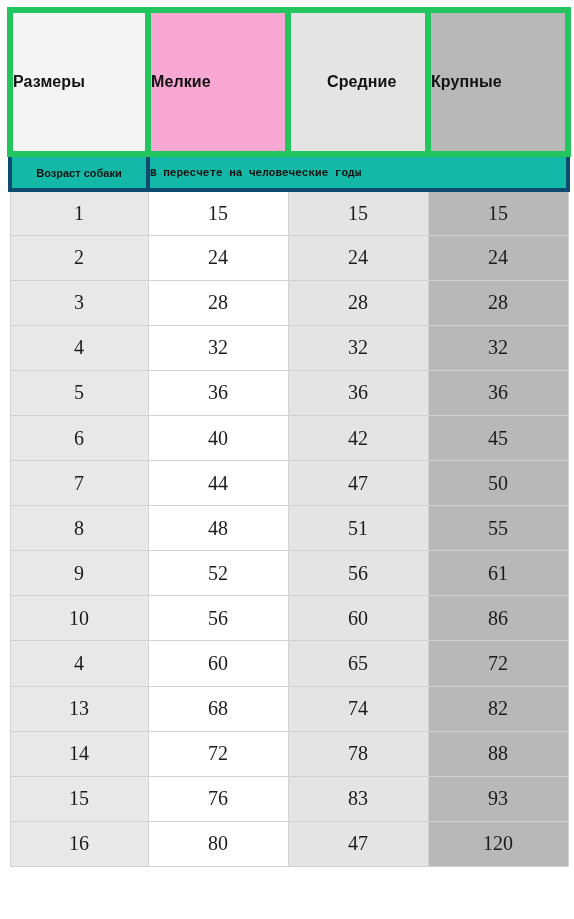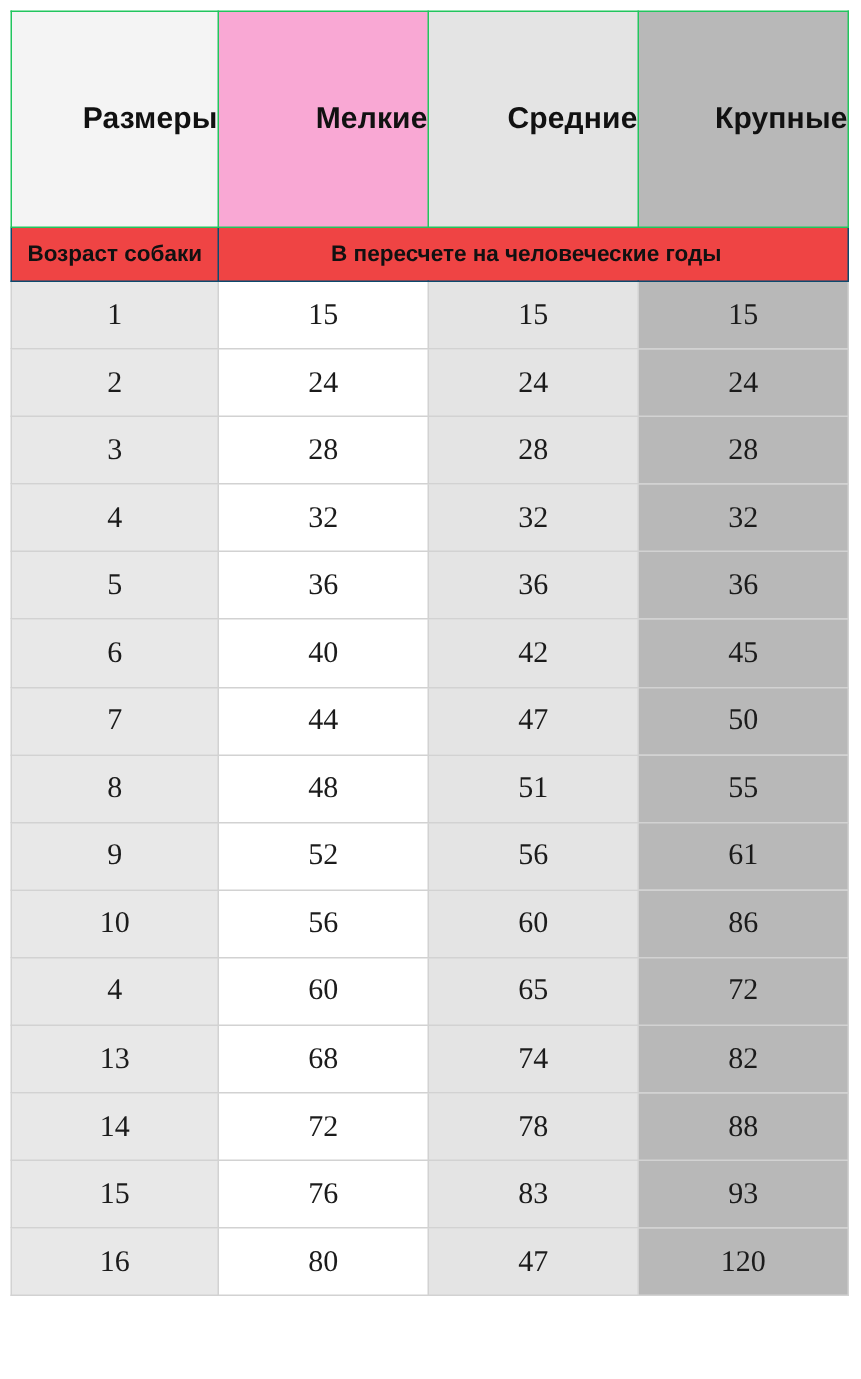--- a/index.html
+++ b/index.html
@@ -34,46 +34,46 @@
   #dog-age-table col.c-small { width: 140px; }
   #dog-age-table col.c-med   { width: 140px; }
   #dog-age-table col.c-large { width: 140px; }
 
   
   tr.header-row { height: 144px; }
 
   th.hdr {
     font-family: "Liberation Sans", sans-serif;
     font-weight: bold;
-    font-size: 20px;
+    font-size: 16px;
     color: #111111;
-    text-align: right;
+    text-align: left;
     vertical-align: middle;
-    border: 1px solid #22c55e;
+    border: 6px solid #22c55e;
     letter-spacing: 0.1px;
   }
   th.hdr-age   { background: #f4f4f4; }
   th.hdr-small { background: #f9a8d4; }
   th.hdr-med   { background: #e4e4e4; padding-left: 36px; }
   th.hdr-large { background: #b8b8b8; margin-left: 16px; }
 
   
   tr.subtitle-row { height: 36px; }
 
   td.sub {
     font-family: "Liberation Sans", sans-serif;
     font-weight: bold;
-    font-size: 15px;
+    font-size: 11px;
     color: #111111;
     vertical-align: middle;
-    background: #ef4444;
-    border: 1px solid #0c4a6e;
+    background: #14b8a6;
+    border: 4px solid #0c4a6e;
   }
   td.sub-age  { text-align: center; }
-  td.sub-span { text-align: right; padding-right: 84px; }
+  td.sub-span { text-align: left; padding-right: 84px; font-family: Liberation Mono, monospace; }
 
   
   tr.data-row { height: 45.1px; }
 
   td.cell {
     font-family: "Liberation Serif", "DejaVu Serif", serif;
     font-size: 20px;
     color: #1b1b1b;
     text-align: center;
     vertical-align: middle;

